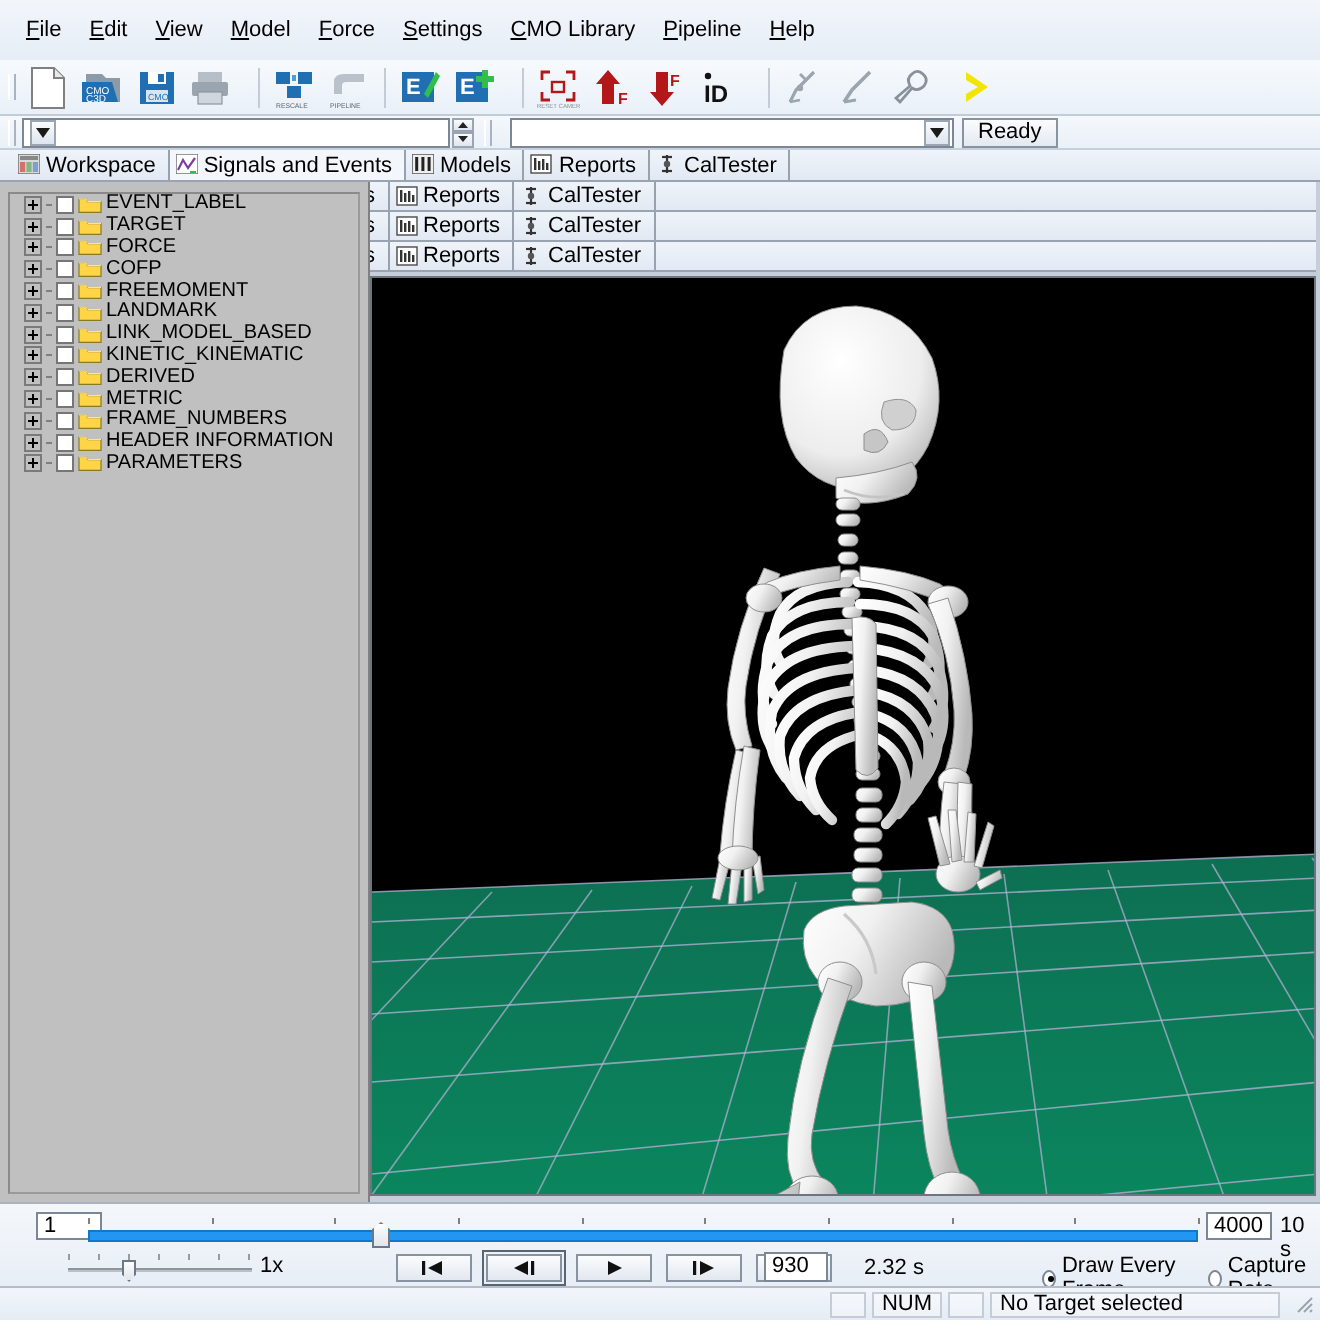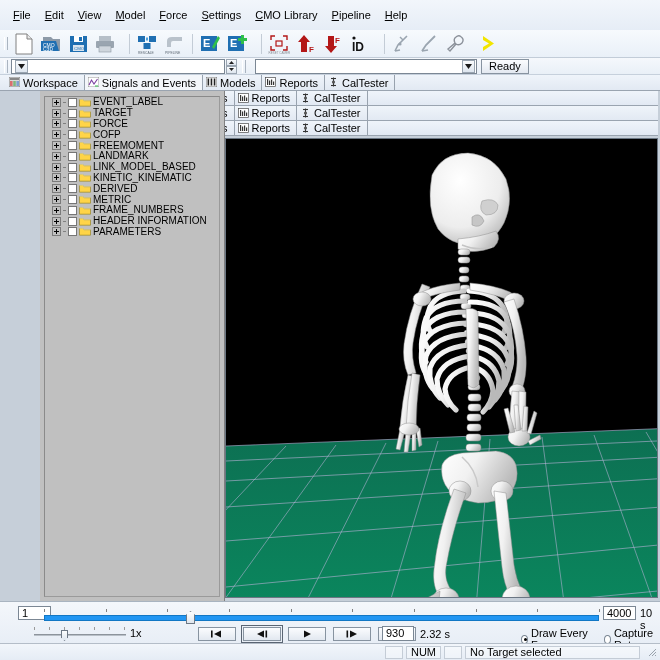--- a/index.html
+++ b/index.html
@@ -131,21 +131,20 @@
   }
 
   
   .treepanel {
     width: 185px;
     background: #c0c0c0;
     border-right: 1px solid #808080;
     position: relative;
     overflow: hidden;
     flex: none;
-    margin-left: 40px;
   }
   .treeinner {
     position: absolute; left:4px; top:5px; right:4px; bottom:4px;
     background: #c0c0c0;
     border: 1px solid #9a9a9a;
     border-top-color:#8a8a8a; border-left-color:#8a8a8a;
     overflow: hidden;
   }
   .trow {
     height: 10.8px;
@@ -262,21 +261,21 @@
     background: linear-gradient(#fbfcfe,#e2e8f0);
     border: 1px solid #8793a0;
     display:flex;align-items:center;justify-content:center;
   }
   .pbtn.focused { outline:1px solid #5a6573; outline-offset:1px; }
   .curframe {
     position:absolute; left:382px; top:24px;
     width:32px; height:15px; background:#fff; border:1px solid #7b8794;
     font-size:11px; padding-left:3px; line-height:13px;
   }
-  .curtime { position:absolute; left:420px; top:26px; font-size:11px; }
+  .curtime { position:absolute; left:432px; top:26px; font-size:11px; }
   .radios { position:absolute; left:521px; top:25px; display:flex; gap:8px; align-items:center; font-size:11px;}
   .radio { display:flex;align-items:center; gap:3px;}
   .rdot {
     width:9px;height:9px;border-radius:50%;
     background:#fff; border:1px solid #7b8794; position:relative;
   }
   .rdot.on:after{
     content:""; position:absolute; left:2px;top:2px;width:3px;height:3px;
     border-radius:50%; background:#000;
   }
@@ -1036,21 +1035,21 @@
         <span>Capture Rate</span>
       </div>
     </div>
   </div>
 
   <div class="statusbar">
     <div class="sb-ready">Ready</div>
     <div class="sb-cell" style="width:18px;"></div>
     <div class="sb-cell">NUM</div>
     <div class="sb-cell" style="width:18px;"></div>
-    <div class="sb-cell" style="width:175px;">No Target selected</div>
+    <div class="sb-cell" style="width:145px;">No Target selected</div>
     <div class="sb-grip">
       <svg width="12" height="12" viewBox="0 0 12 12">
         <g stroke="#9aa3ad" stroke-width="1">
           <path d="M10 3 L3 10"></path>
             <path d="M10 6 L6 10"></path>
             <path d="M10 9 L9 10"></path>
         </g>
       </svg>
     </div>
   </div>

